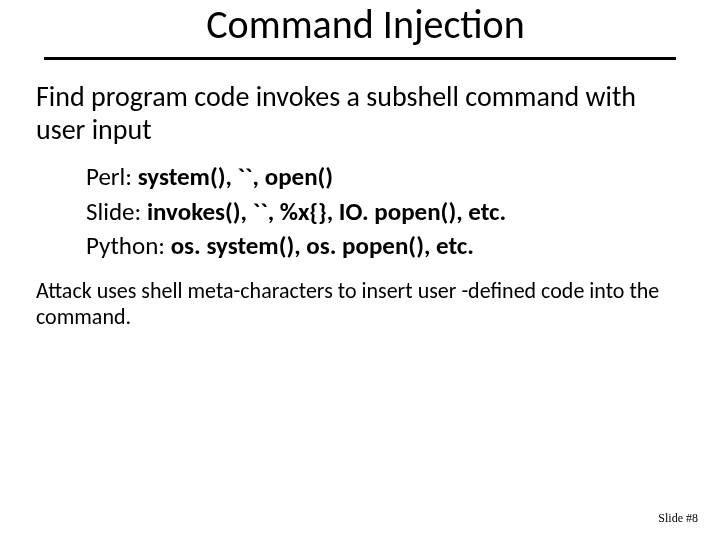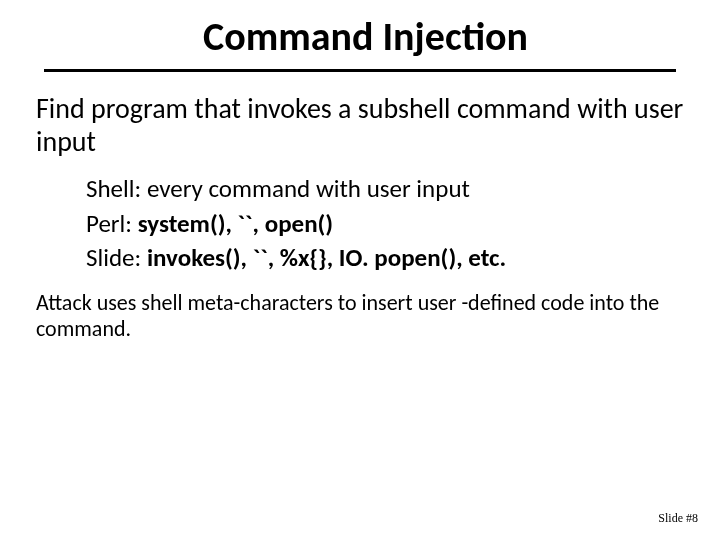--- a/index.html
+++ b/index.html
@@ -8,22 +8,21 @@
       height: 540px;
       background: #fff;
       font-family: Calibri, "Segoe UI", Arial, sans-serif;
       color: #000;
       position: relative;
       overflow: hidden;
     }
     .title {
       text-align: center;
       font-size: 40px;
-      font-weight: 700;
-      padding-top: 12px;
+      font-weight: 400;
       padding-bottom: 8px;
       margin-left: 11px;
     }
     .rule {
       height: 3px;
       background: #000;
       margin: 0 44px 20px 44px;
     }
     .content {
       padding: 0 36px;
@@ -55,30 +54,30 @@
       font-family: "Times New Roman", serif;
     }
   </style>
 </head>
 <body>
 
 <h1 class="title">Command Injection</h1>
 <div class="rule"></div>
 
 <div class="content">
-  <p class="lead">Find program that invokes a subshell command with user input</p>
+  <p class="lead">Find program code invokes a subshell command with user input</p>
 
   <div class="items">
-    <div class="item">
-      <span class="label">Shell: </span><span class="value" style="font-weight:400">every command with user input</span>
-    </div>
     <div class="item">
       <span class="label">Perl: </span><span class="value">system(), ``, open()</span>
     </div>
     <div class="item">
       <span class="label">Slide: </span><span class="value">invokes(), ``, %x{}, IO. popen(), etc.</span>
+    </div>
+    <div class="item">
+      <span class="label">Python: </span><span class="value">os. system(), os. popen(), etc.</span>
     </div>
   </div>
 
   <p class="closing">Attack uses shell meta-characters to insert user -defined code into the command.</p>
 </div>
 
 <div class="footer">Slide #8</div>
 
 </body></html>

